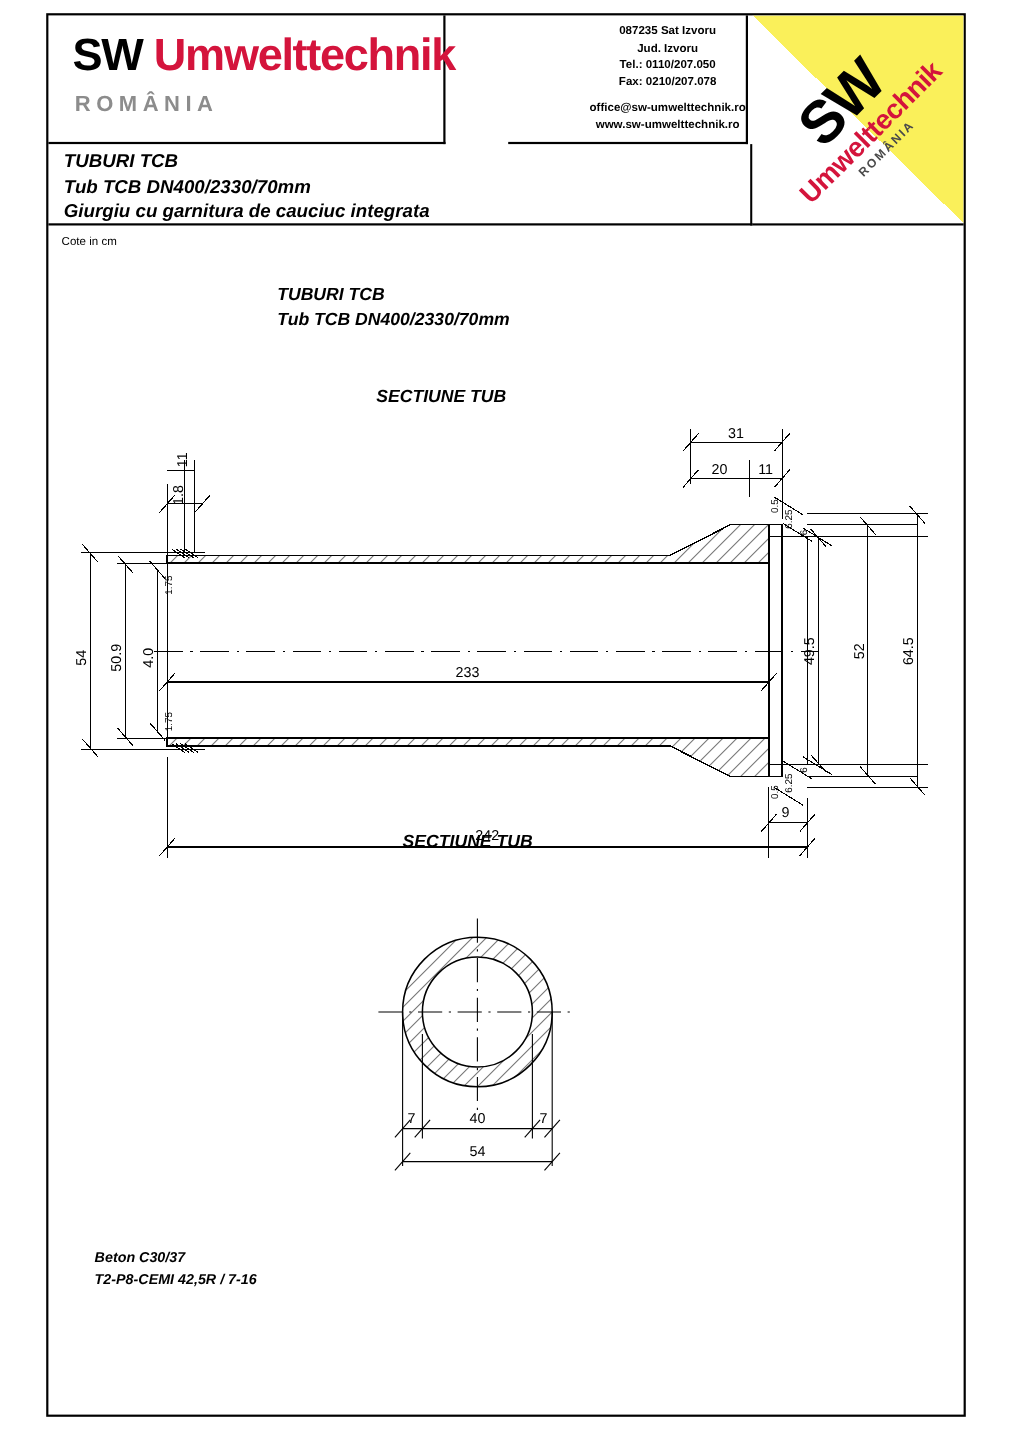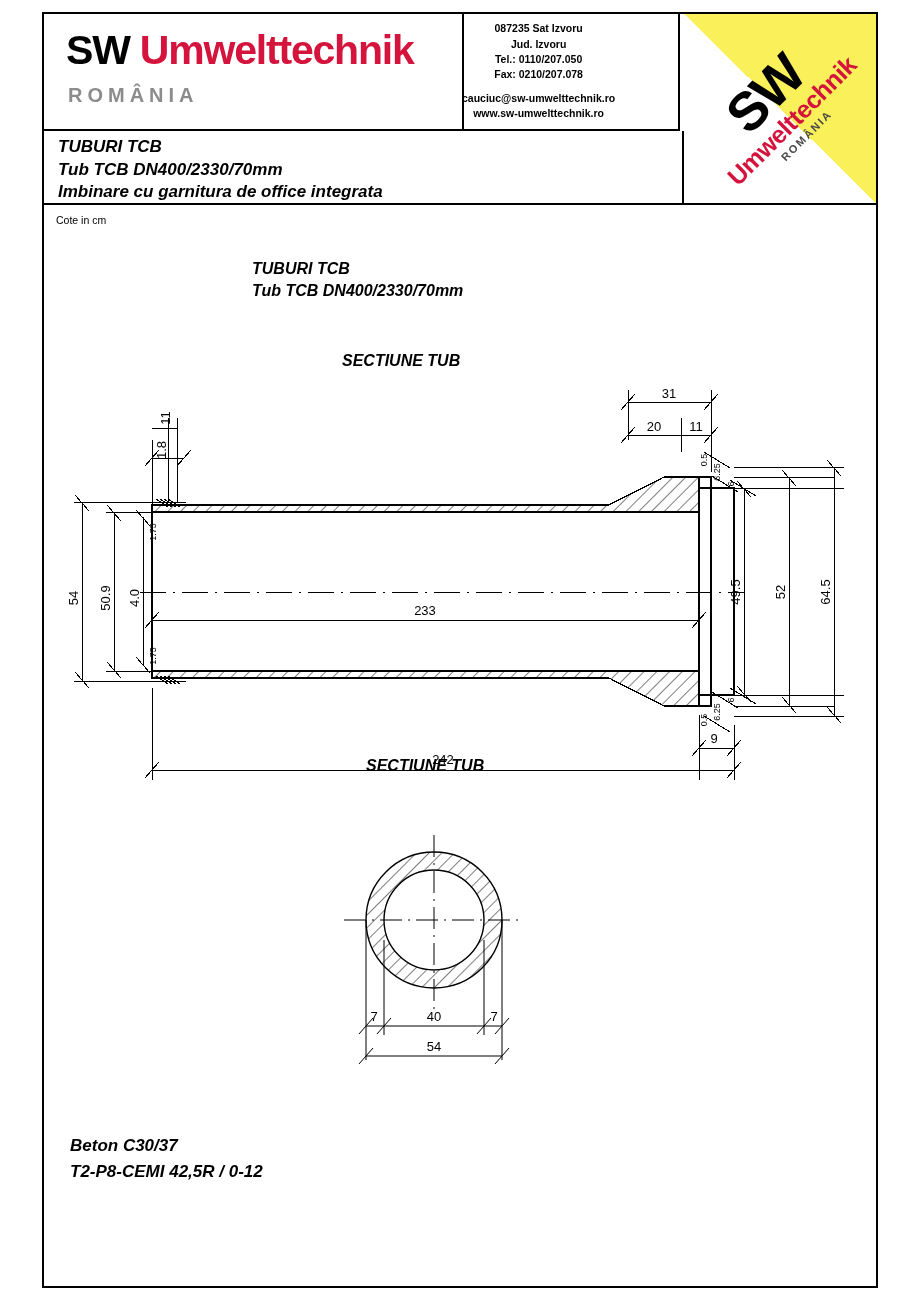--- a/index.html
+++ b/index.html
@@ -4,25 +4,25 @@
 <style>
   html,body{margin:0;padding:0;background:#ffffff;}
   body{width:920px;height:1301px;position:relative;
        font-family:"Liberation Sans",sans-serif;color:#000;}
 
   .frame{position:absolute;left:42px;top:12px;width:836px;height:1276px;
          border:2px solid #000;box-sizing:border-box;}
 
   
   .hdr{position:absolute;left:0;top:0;width:100%;height:191px;box-sizing:border-box;}
-  .hdr-logo-cell{position:absolute;left:0;top:0;width:420px;height:117px;
+  .hdr-logo-cell{position:absolute;left:0;top:0;width:361px;height:117px;
                  border-right:2px solid #000;border-bottom:2px solid #000;box-sizing:border-box;}
   .hdr-contact-cell{position:absolute;left:418px;top:0;width:218px;height:117px;
                     border-right:2px solid #000;border-bottom:2px solid #000;box-sizing:border-box;
-                    display:flex;align-items:center;justify-content:flex-start;}
+                    display:flex;align-items:center;justify-content:flex-end;}
   .hdr-title-cell{position:absolute;left:0;top:117px;width:640px;height:74px;
                   border-right:2px solid #000;border-bottom:2px solid #000;box-sizing:border-box;
                   padding:5px 0 0 14px;}
   .hdr-mark-cell{position:absolute;left:640px;top:0;width:192px;height:191px;
                  border-bottom:2px solid #000;box-sizing:border-box;overflow:hidden;}
 
   
   .wordmark{position:absolute;left:22px;top:16px;font-size:41px;font-weight:bold;
             letter-spacing:-1.2px;line-height:1;white-space:nowrap;}
   .wordmark .sw{color:#000;}
@@ -48,22 +48,22 @@
   
   .body{position:absolute;left:0;top:191px;width:100%;height:956px;}
   .cote{position:absolute;left:12px;top:9px;font-size:10.5px;}
 
   .hd-center{position:absolute;font-style:italic;font-weight:bold;font-size:16px;
              line-height:1.35;white-space:nowrap;}
   .hd1{left:208px;top:53px;}
   .hd2{left:298px;top:145px;}
   .hd3{left:322px;top:550px;}
 
-  .foot{position:absolute;left:26px;top:928px;font-style:italic;font-weight:bold;
-        font-size:17px;line-height:1.55;white-space:nowrap;}
+  .foot{position:absolute;left:42px;top:928px;font-style:italic;font-weight:bold;
+        font-size:13px;line-height:1.55;white-space:nowrap;}
 
   svg{display:block;}
   .draw{position:absolute;left:0;top:0;}
 
   text.dim{font-family:"Liberation Sans",sans-serif;font-size:13px;fill:#000;}
   text.dimS{font-family:"Liberation Sans",sans-serif;font-size:9px;fill:#000;}
 </style>
 </head>
 <body>
 
@@ -79,29 +79,29 @@
       <div class="romania">ROMÂNIA</div>
     </div>
 
     <div class="hdr-contact-cell">
       <div class="contact">
         <div>087235 Sat Izvoru</div>
         <div>Jud. Izvoru</div>
         <div>Tel.: 0110/207.050</div>
         <div>Fax: 0210/207.078</div>
         <span class="gap"></span>
-        <div>cauciuc@sw-umwelttechnik.ro</div>
+        <div>office@sw-umwelttechnik.ro</div>
         <div>www.sw-umwelttechnik.ro</div>
       </div>
     </div>
 
     <div class="hdr-title-cell">
       <div class="dtitle">TUBURI TCB</div>
       <div class="dtitle">Tub TCB DN400/2330/70mm</div>
-      <div class="dtitle">Imbinare cu garnitura de office integrata</div>
+      <div class="dtitle">Giurgiu cu garnitura de cauciuc integrata</div>
     </div>
 
     <div class="hdr-mark-cell">
       <div class="mark-wrap">
         <div class="mark-rot">
           <div class="mark-sw">SW</div>
           <div class="mark-umw">Umwelttechnik</div>
           <div class="mark-ro">ROMÂNIA</div>
         </div>
       </div>
@@ -302,17 +302,17 @@
 
         <line x1="322" y1="226" x2="458" y2="226"></line>
         <line x1="315" y1="234" x2="329" y2="218"></line>
         <line x1="451" y1="234" x2="465" y2="218"></line>
         <text class="dim" x="390" y="221" text-anchor="middle" stroke="none" fill="#000">54</text>
       </g>
     </svg>
 
     <div class="foot">
       <div>Beton C30/37</div>
-      <div>T2-P8-CEMI 42,5R / 0-12</div>
+      <div>T2-P8-CEMI 42,5R / 7-16</div>
     </div>
 
   </div>
 </div>
 
 </body></html>

